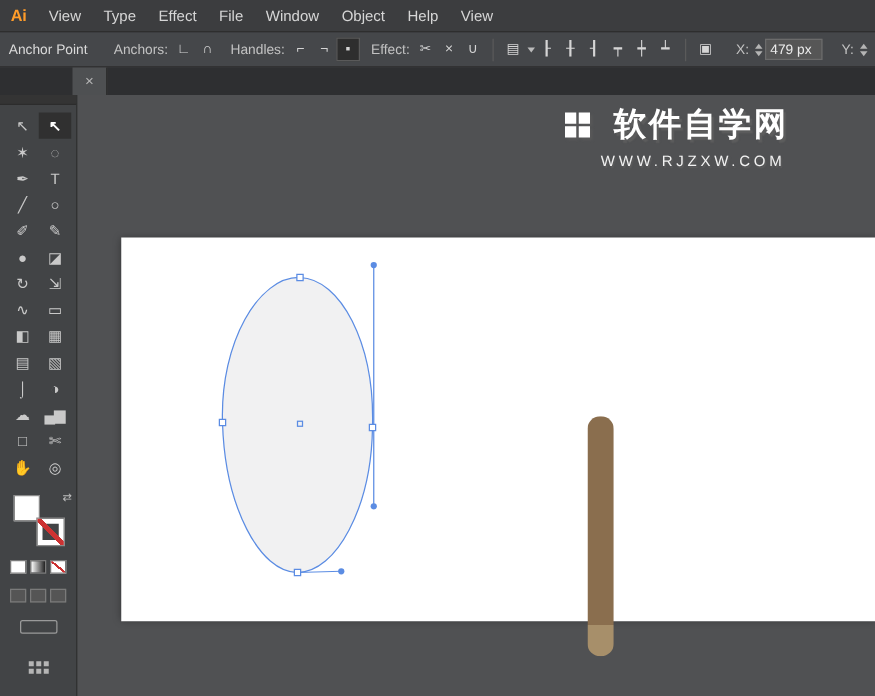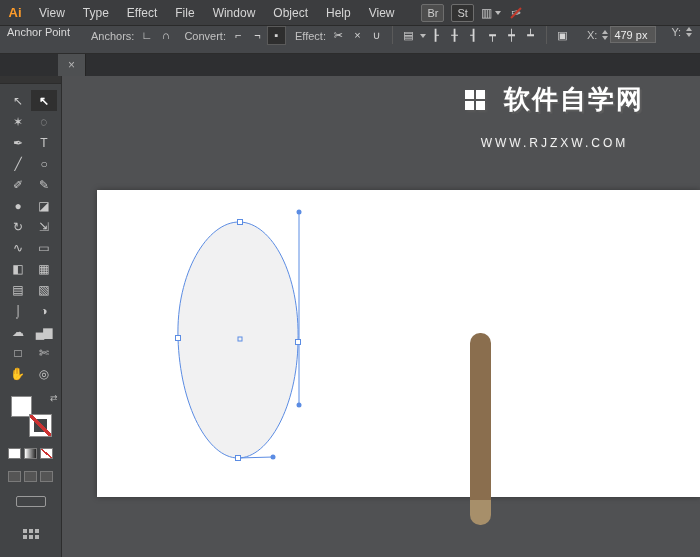--- a/index.html
+++ b/index.html
@@ -20,21 +20,21 @@
   .mb-right{display:flex;align-items:center;margin-left:18px;gap:7px}
   .mb-btn{height:18px;padding:0 5px;font-size:11px;color:#ccc;background:#4d4d4d;border:1px solid #6e6e6e;border-radius:2px;font-family:inherit}
   .mb-btn.dark{background:#323232}
   .ws-icon{display:flex;align-items:center;gap:3px;color:#c9c9c9;font-size:12px}
   .caret{width:0;height:0;border-left:3px solid transparent;border-right:3px solid transparent;border-top:4px solid #bbb}
   .slash-wrap{position:relative;width:16px;height:16px;color:#c9c9c9;font-size:12px;text-align:center;line-height:16px}
   .slash-line{position:absolute;left:1px;top:7px;width:14px;height:2px;background:#c0392b;transform:rotate(-45deg)}
 
   
   .controlbar{position:absolute;top:26px;left:0;right:0;height:28px;background:var(--controlbar);
-    border-bottom:1px solid #2c2c2c;display:flex;align-items:flex-start;font-size:11px;color:#c9c9c9;padding:0 7px;overflow:hidden;white-space:nowrap}
+    border-bottom:1px solid #2c2c2c;display:flex;align-items:center;font-size:11px;color:#c9c9c9;padding:0 7px;overflow:hidden;white-space:nowrap}
   .cb-title{margin-right:12px;color:#dadada}
   .cb-groups,.cb-align{display:flex;align-items:center}
   .cb-label{margin:0 3px 0 9px;color:#c2c2c2}
   .cb-icon{min-width:19px;height:19px;border:1px solid transparent;background:transparent;color:#d5d5d5;
     font-size:11px;line-height:17px;text-align:center;font-family:inherit;padding:0 1px}
   .cb-icon.pressed{background:#2e2e2e;border-color:#5a5a5a}
   .sep{width:1px;height:18px;background:#5a5a5a;margin:0 6px;flex:none}
   .cb-dd{display:flex;align-items:center;gap:2px}
   .cb-field{display:flex;align-items:center;margin-left:6px}
   .stp{display:flex;flex-direction:column;justify-content:center;gap:2px;margin:0 2px}
@@ -76,62 +76,50 @@
   .egg{fill:var(--egg-fill);stroke:var(--accent);stroke-width:1}
   .handle{stroke:var(--accent);stroke-width:1;fill:none}
   .anchor{fill:#ffffff;stroke:var(--accent);stroke-width:1}
   .anchor-hollow{fill:none;stroke:var(--accent);stroke-width:1}
   .dot{fill:var(--accent)}
   .stick-top{fill:var(--stick)}
   .stick-tip{fill:var(--stick-tip)}
 
   
   .watermark{position:absolute;left:452px;top:82px;width:205px;text-align:center;color:#fff;z-index:5;pointer-events:none}
-  .wm-row{display:flex;align-items:center;justify-content:center;gap:19px}
+  .wm-row{display:flex;align-items:center;gap:19px}
   .wm-logo{display:inline-grid;grid-template-columns:9px 9px;grid-template-rows:9px 9px;gap:2px;filter:drop-shadow(2px 2px 1px rgba(90,90,90,.8))}
   .wm-logo i{display:block;background:#fff}
   .wm-title{font-size:26px;font-weight:bold;letter-spacing:2px;text-shadow:2px 2px 1px rgba(95,95,95,.85)}
-  .wm-url{margin-top:19px;font-size:12px;letter-spacing:3px;color:#f2f2f2;text-shadow:1px 1px 1px rgba(95,95,95,.85)}
+  .wm-url{margin-top:5px;font-size:12px;letter-spacing:3px;color:#f2f2f2;text-shadow:1px 1px 1px rgba(95,95,95,.85)}
 </style>
 </head>
 <body>
 
 <div class="menubar">
   <div class="ai-logo">Ai</div>
   <nav class="menus" id="menus">
       <span class="menu-item">View</span>
       <span class="menu-item">Type</span>
       <span class="menu-item">Effect</span>
       <span class="menu-item">File</span>
       <span class="menu-item">Window</span>
       <span class="menu-item">Object</span>
       <span class="menu-item">Help</span>
       <span class="menu-item">View</span>
     </nav>
-  <div class="mb-right">
-    <button class="mb-btn">Br</button>
-    <button class="mb-btn dark">St</button>
-    <div class="ws-icon">
-      <span>▥</span>
-      <span class="caret"></span>
-    </div>
-    <div class="slash-wrap">
-      <span>✑</span>
-      <span class="slash-line"></span>
-    </div>
-  </div>
 </div>
 
 <div class="controlbar">
   <span class="cb-title">Anchor Point</span>
   <div class="cb-groups" id="cb-groups">
       <span class="cb-label">Anchors:</span>
       <button class="cb-icon">∟</button>
       <button class="cb-icon">∩</button>
-      <span class="cb-label">Convert:</span>
+      <span class="cb-label">Handles:</span>
       <button class="cb-icon">⌐</button>
       <button class="cb-icon">¬</button>
       <button class="cb-icon pressed">▪</button>
       <span class="cb-label">Effect:</span>
       <button class="cb-icon">✂</button>
       <button class="cb-icon">×</button>
       <button class="cb-icon">∪</button>
     </div>
   <span class="sep"></span>
   <div class="cb-dd">

